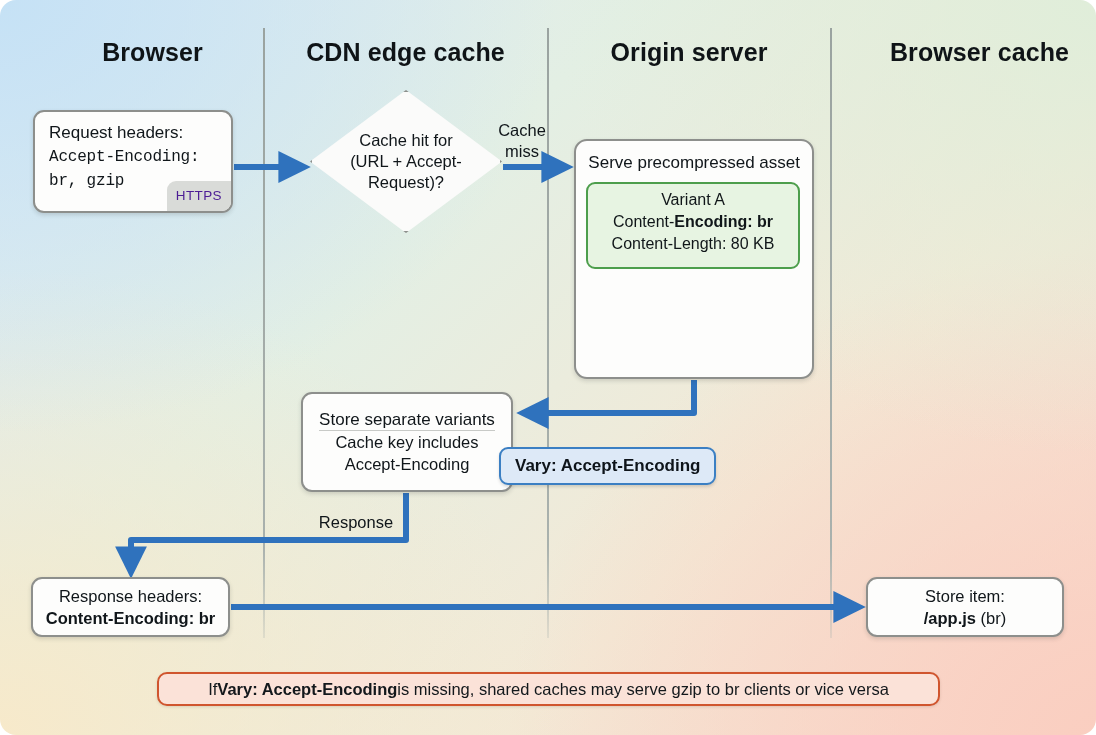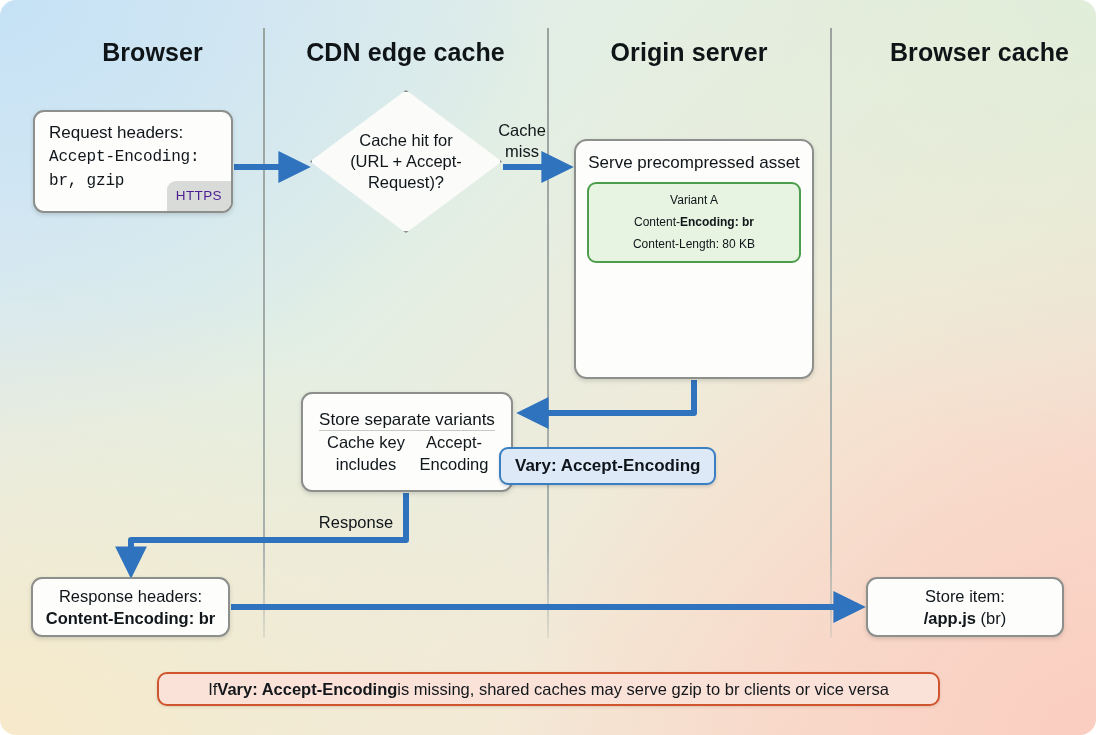--- a/index.html
+++ b/index.html
@@ -80,50 +80,50 @@
   }
   #decision-diamond .dia-txt{
     position:absolute;inset:0;
     display:flex;flex-direction:column;align-items:center;justify-content:center;
     font-size:16.5px;line-height:21px;text-align:center;color:#10161a;
   }
 
   
   #origin-box{
     left:574px;top:139px;width:240px;height:240px;
-    align-items:center;justify-content:flex-start;
+    align-items:flex-end;justify-content:flex-start;
     padding:8px 12px;
     border-radius:13px;
   }
   #origin-box .hd{font-size:17px;line-height:24px;margin:2px 0 7px;}
   .variant{
     box-sizing:border-box;
     width:214px;
     border-radius:9px;
-    padding:5px 6px 6px;
+    padding:5px 6px 12px;
     text-align:center;
-    font-size:12px;line-height:22px;
+    font-size:16px;line-height:22px;
     color:#101619;
   }
   #variant-a{border:2px solid #4d9e4c;background:#e7f4e2;margin-bottom:8px;}
   #variant-b{border:2px solid #3b7fc3;background:#e4edf8;}
   .variant b{font-weight:700;}
 
   
   #store-box{
     left:301px;top:392px;width:212px;height:100px;
     align-items:stretch;justify-content:flex-start;
     padding:16px;
   }
   #store-box .sec1{
     height:44px;display:flex;align-items:center;justify-content:center;
     font-size:17px;border-bottom:1px solid #c8cac7;
   }
   #store-box .sec2{
-    flex:1;display:flex;flex-direction:row;align-items:center;justify-content:center;
+    flex:1;display:flex;flex-direction:column;align-items:center;justify-content:center;
     font-size:16.5px;line-height:22px;text-align:center;
   }
 
   
   #vary-badge{
     position:absolute;left:499px;top:447px;
     box-sizing:border-box;
     padding:7px 14px;
     background:#dde9f7;
     border:2px solid #3b7fc3;

